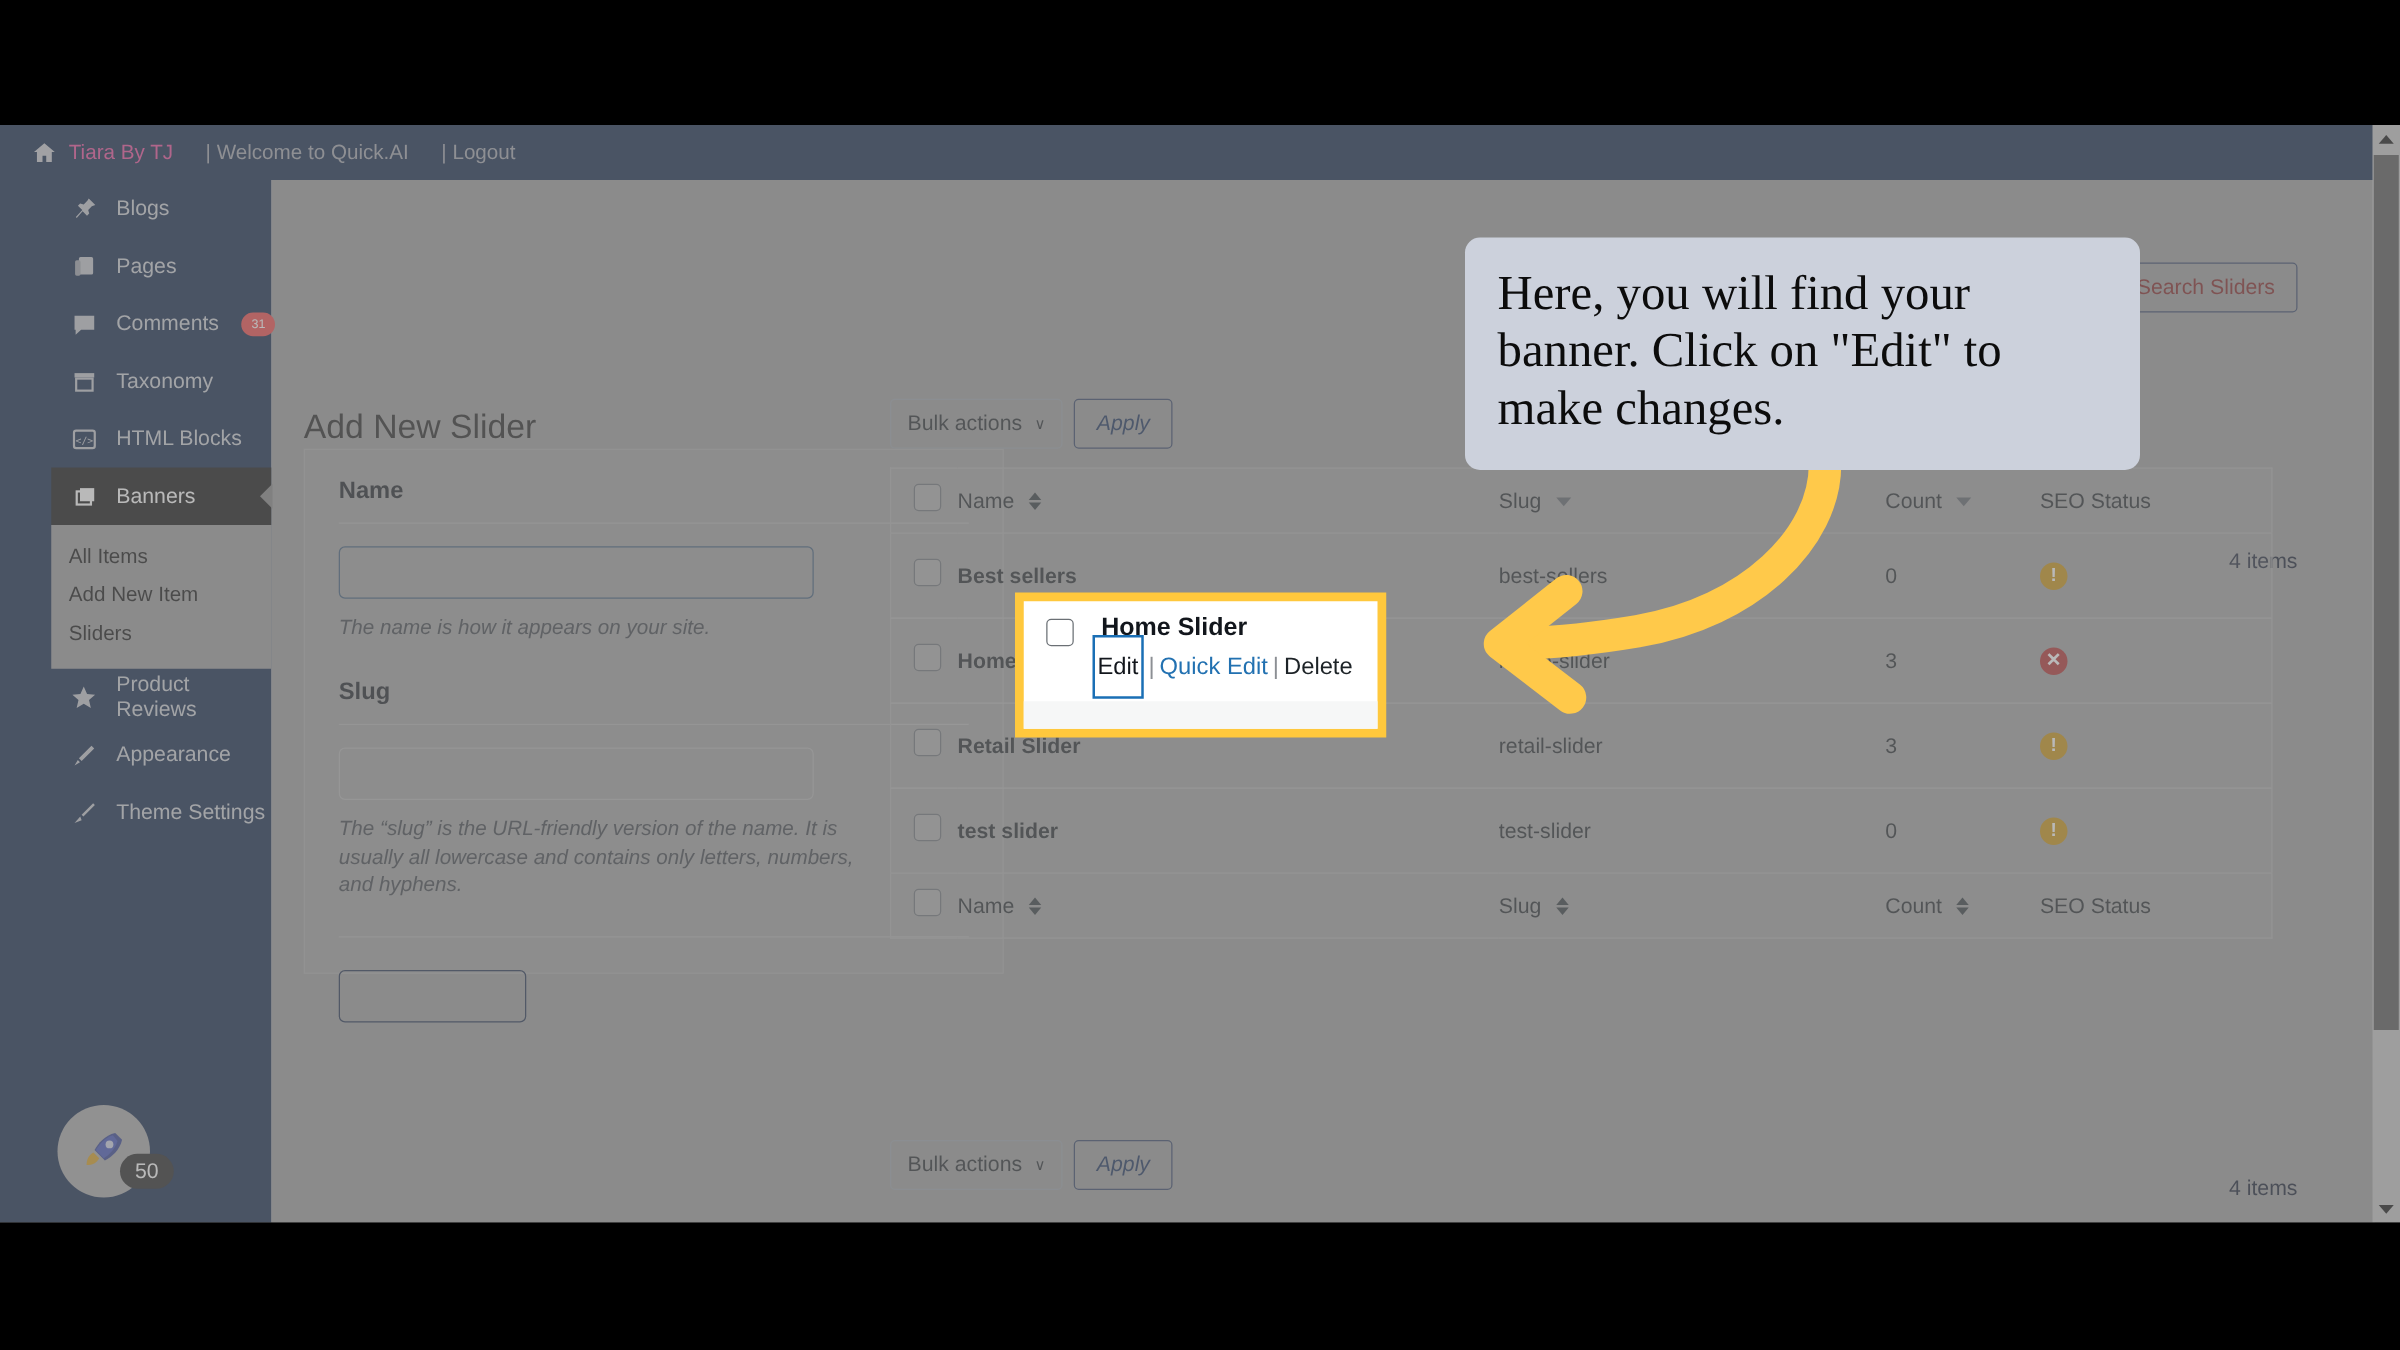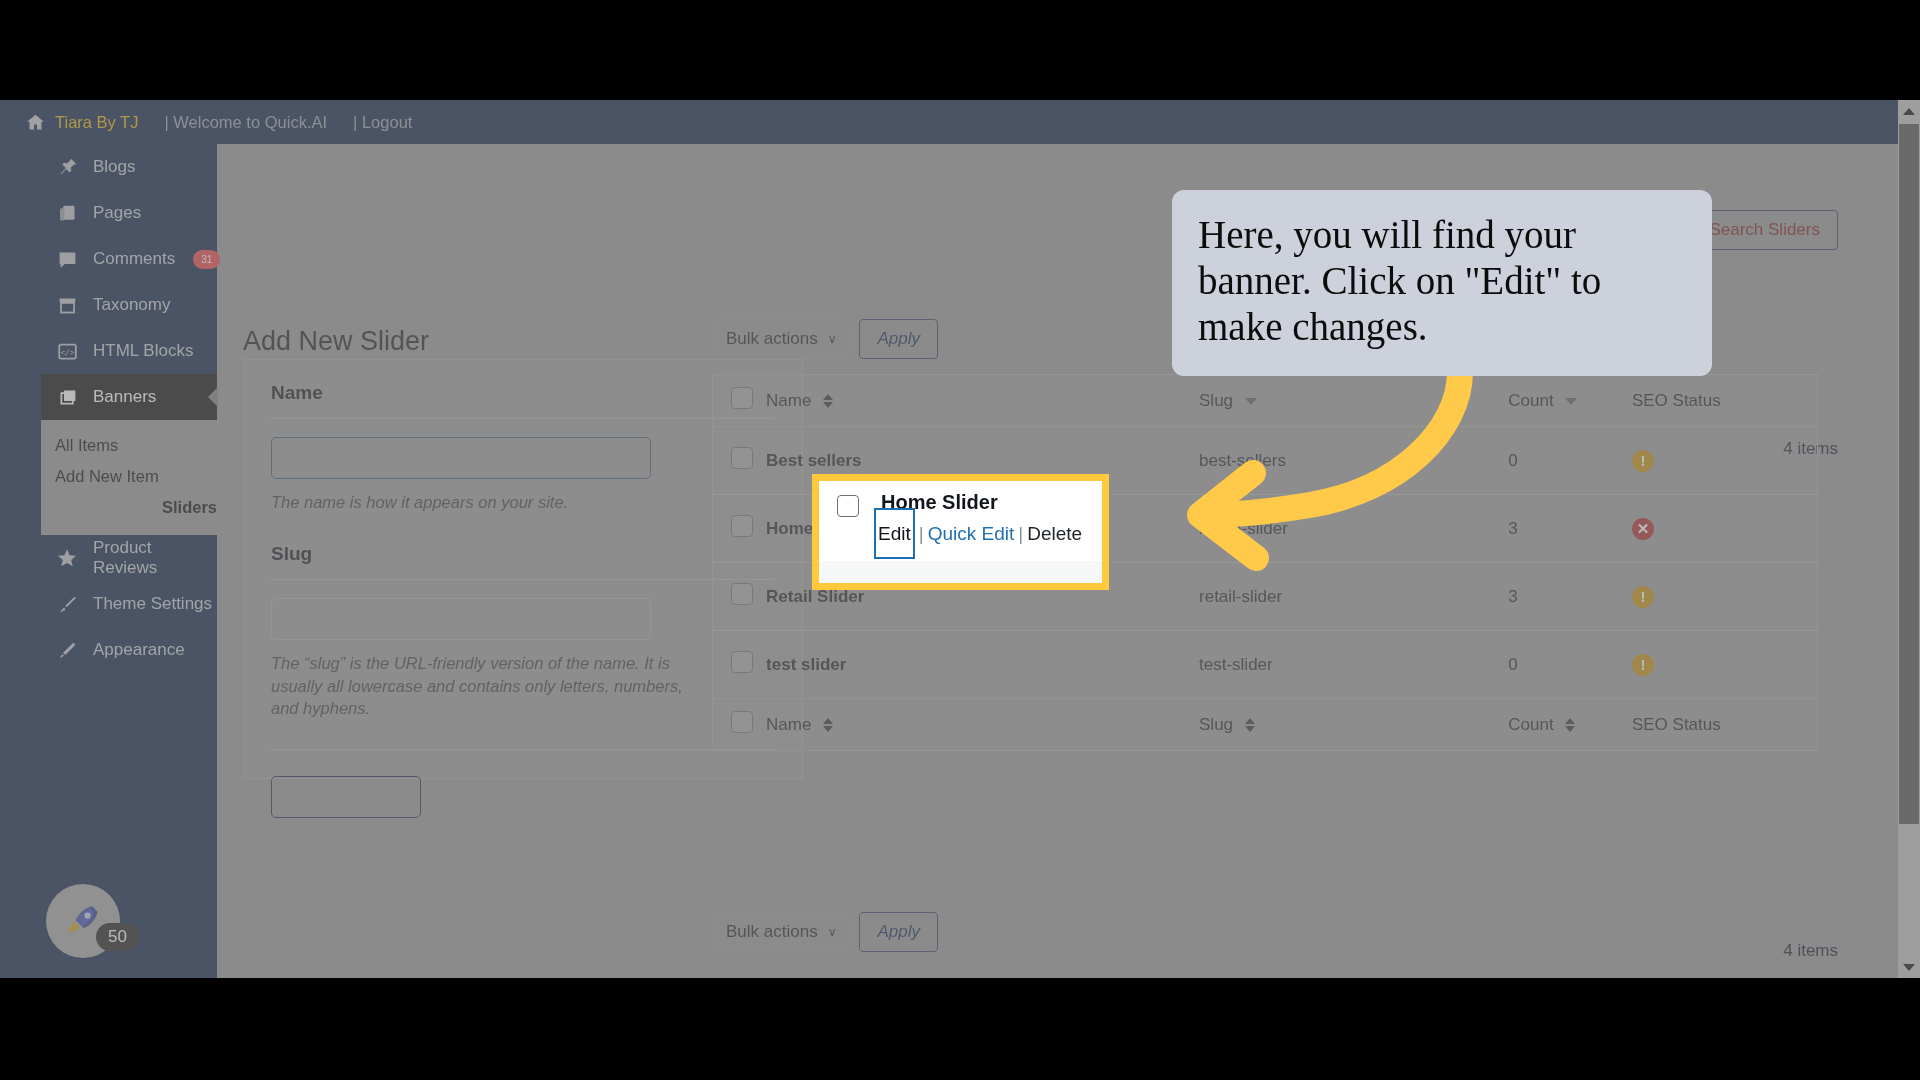--- a/index.html
+++ b/index.html
@@ -21,21 +21,21 @@
     background:#f0f0f1; overflow:hidden;
   }
 
   
   .adminbar {
     position:absolute; left:0; top:0; width:1920px; height:44px;
     background:#0a1f44; color:#c3c4c7;
     display:flex; align-items:center; gap:0px; padding-left:12px;
     font-size:16.5px; z-index:20;
   }
-  .adminbar .ab-item { display:flex; align-items:center; gap:9px; padding:0 13px; height:44px; color:#eab308;}
+  .adminbar .ab-item { display:flex; align-items:center; gap:9px; padding:0 13px; height:44px; color:#ec4899;}
   .adminbar .ab-sep { color:#9fa3ab; }
   .home-ico svg { display:block; }
 
   
   .sidebar {
     position:absolute; left:0; top:44px; width:217px; height:834px;
     background:#0a1f44; z-index:15;padding-left:41px;
   }
   .menu-item {
     display:flex; align-items:center; gap:14px;
@@ -51,21 +51,21 @@
   }
   .badge-count {
     background:#ef4444; color:#fff; border-radius:11px;
     font-size:10px; padding:1px 8px; margin-left:4px; line-height:17px;
   }
   .submenu { background:#9a9a9a; padding:10px 0 12px 0; }
   .submenu a {
     display:block; padding:6px 0 6px 14px; color:#0d0d0d; font-size:16.5px;
     text-decoration:none;
   }
-  .submenu a.cur { font-weight:bold;text-align:right; }
+  .submenu a.cur { font-weight:normal; }
 
   .rocket-wrap { position:absolute; left:46px; top:740px; width:120px; height:80px; }
   .rocket-circle {
     width:74px; height:74px; border-radius:50%;
     background:#a6a6a6; display:flex; align-items:center; justify-content:center;
   }
   .rocket-badge {
     position:absolute; left:50px; top:39px;
     background:#1d1d1d; color:#fff; border-radius:16px;
     font-size:17px; padding:4px 12px; line-height:20px;
@@ -310,33 +310,33 @@
           <svg width="22" height="22" viewBox="0 0 24 24">
               <path fill="#c3c6cc" d="M12 2.5 14.9 9l7 .6-5.3 4.6 1.6 6.9-6.2-3.7-6.2 3.7 1.6-6.9L2.1 9.6 9.1 9z"></path>
             </svg>
         </span>
         <span>Product Reviews</span>
       </div>
 
       <div class="menu-item">
         <span class="mi-ico">
           <svg width="21" height="21" viewBox="0 0 24 24">
+              <path fill="#c3c6cc" d="M18.5 3 21 5.5 9.5 17 7 14.5zM6 16l2 2-5 3z"></path>
+            </svg>
+        </span>
+        <span>Appearance</span>
+      </div>
+
+      <div class="menu-item">
+        <span class="mi-ico">
+          <svg width="21" height="21" viewBox="0 0 24 24">
               <path fill="#c3c6cc" d="M20 3 9.5 13.5l1.6 1.6L21.6 4.6zM8.2 15 3 21l6.5-2.6z"></path>
             </svg>
         </span>
         <span>Theme Settings</span>
-      </div>
-
-      <div class="menu-item">
-        <span class="mi-ico">
-          <svg width="21" height="21" viewBox="0 0 24 24">
-              <path fill="#c3c6cc" d="M18.5 3 21 5.5 9.5 17 7 14.5zM6 16l2 2-5 3z"></path>
-            </svg>
-        </span>
-        <span>Appearance</span>
       </div>
 
 
       <div class="rocket-wrap">
         <div class="rocket-circle">
           <svg width="44" height="44" viewBox="0 0 48 48">
             <path fill="#2b3a8f" d="M34 8c-9 2-15 9-18 15l9 9c6-3 13-9 15-18z"></path>
             <path fill="#3d4fb5" d="M32 10c-7 2-12 8-15 13l7 7c5-3 10-8 12-15z"></path>
             <path fill="#d79b18" d="M15 25c-4 2-6 6-6 11 5 0 9-2 11-6z"></path>
             <circle cx="29" cy="18" r="3.4" fill="#cfd3e6"></circle>

